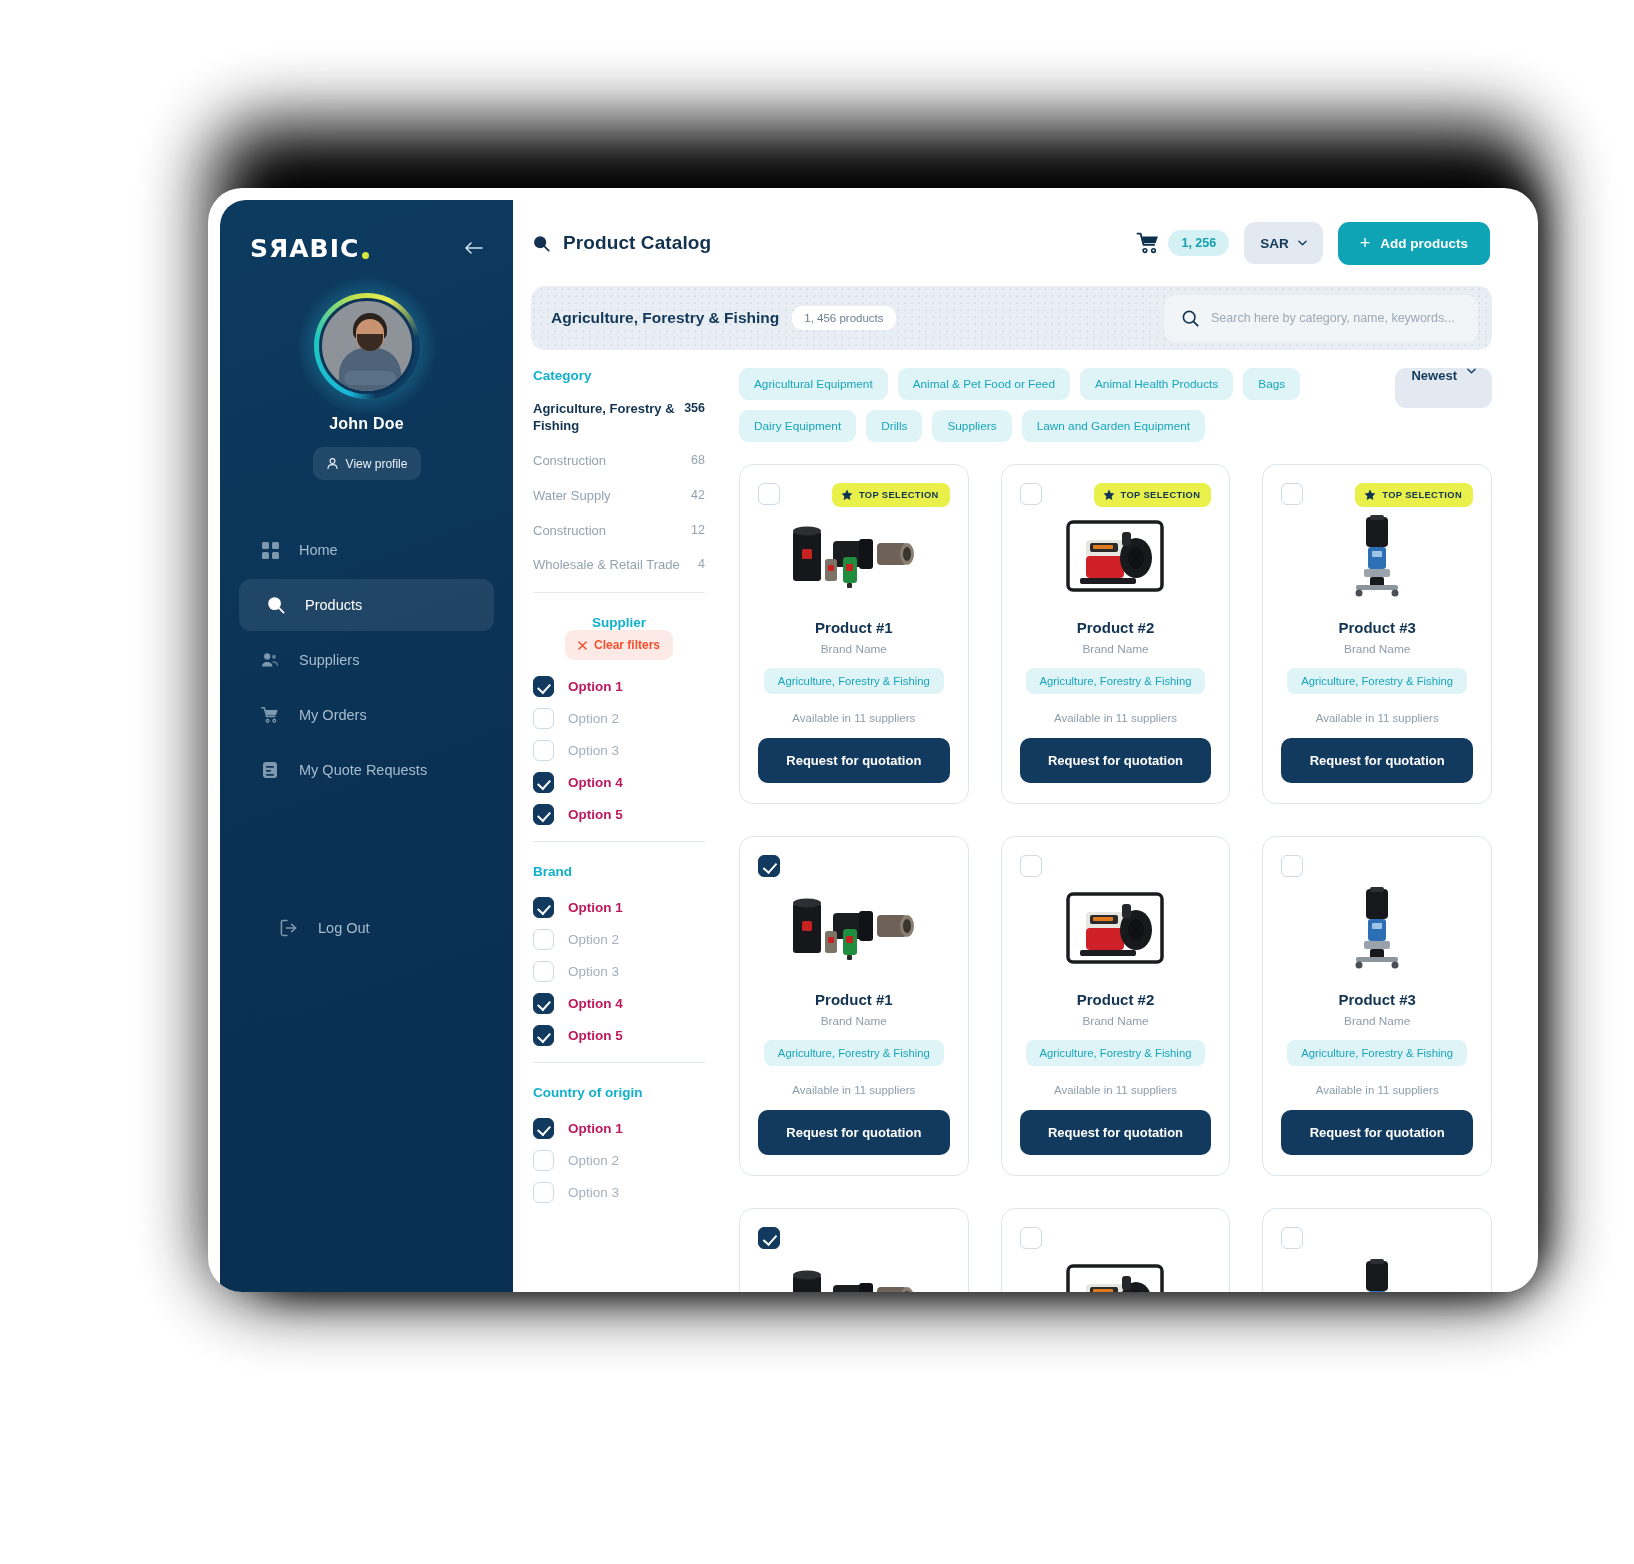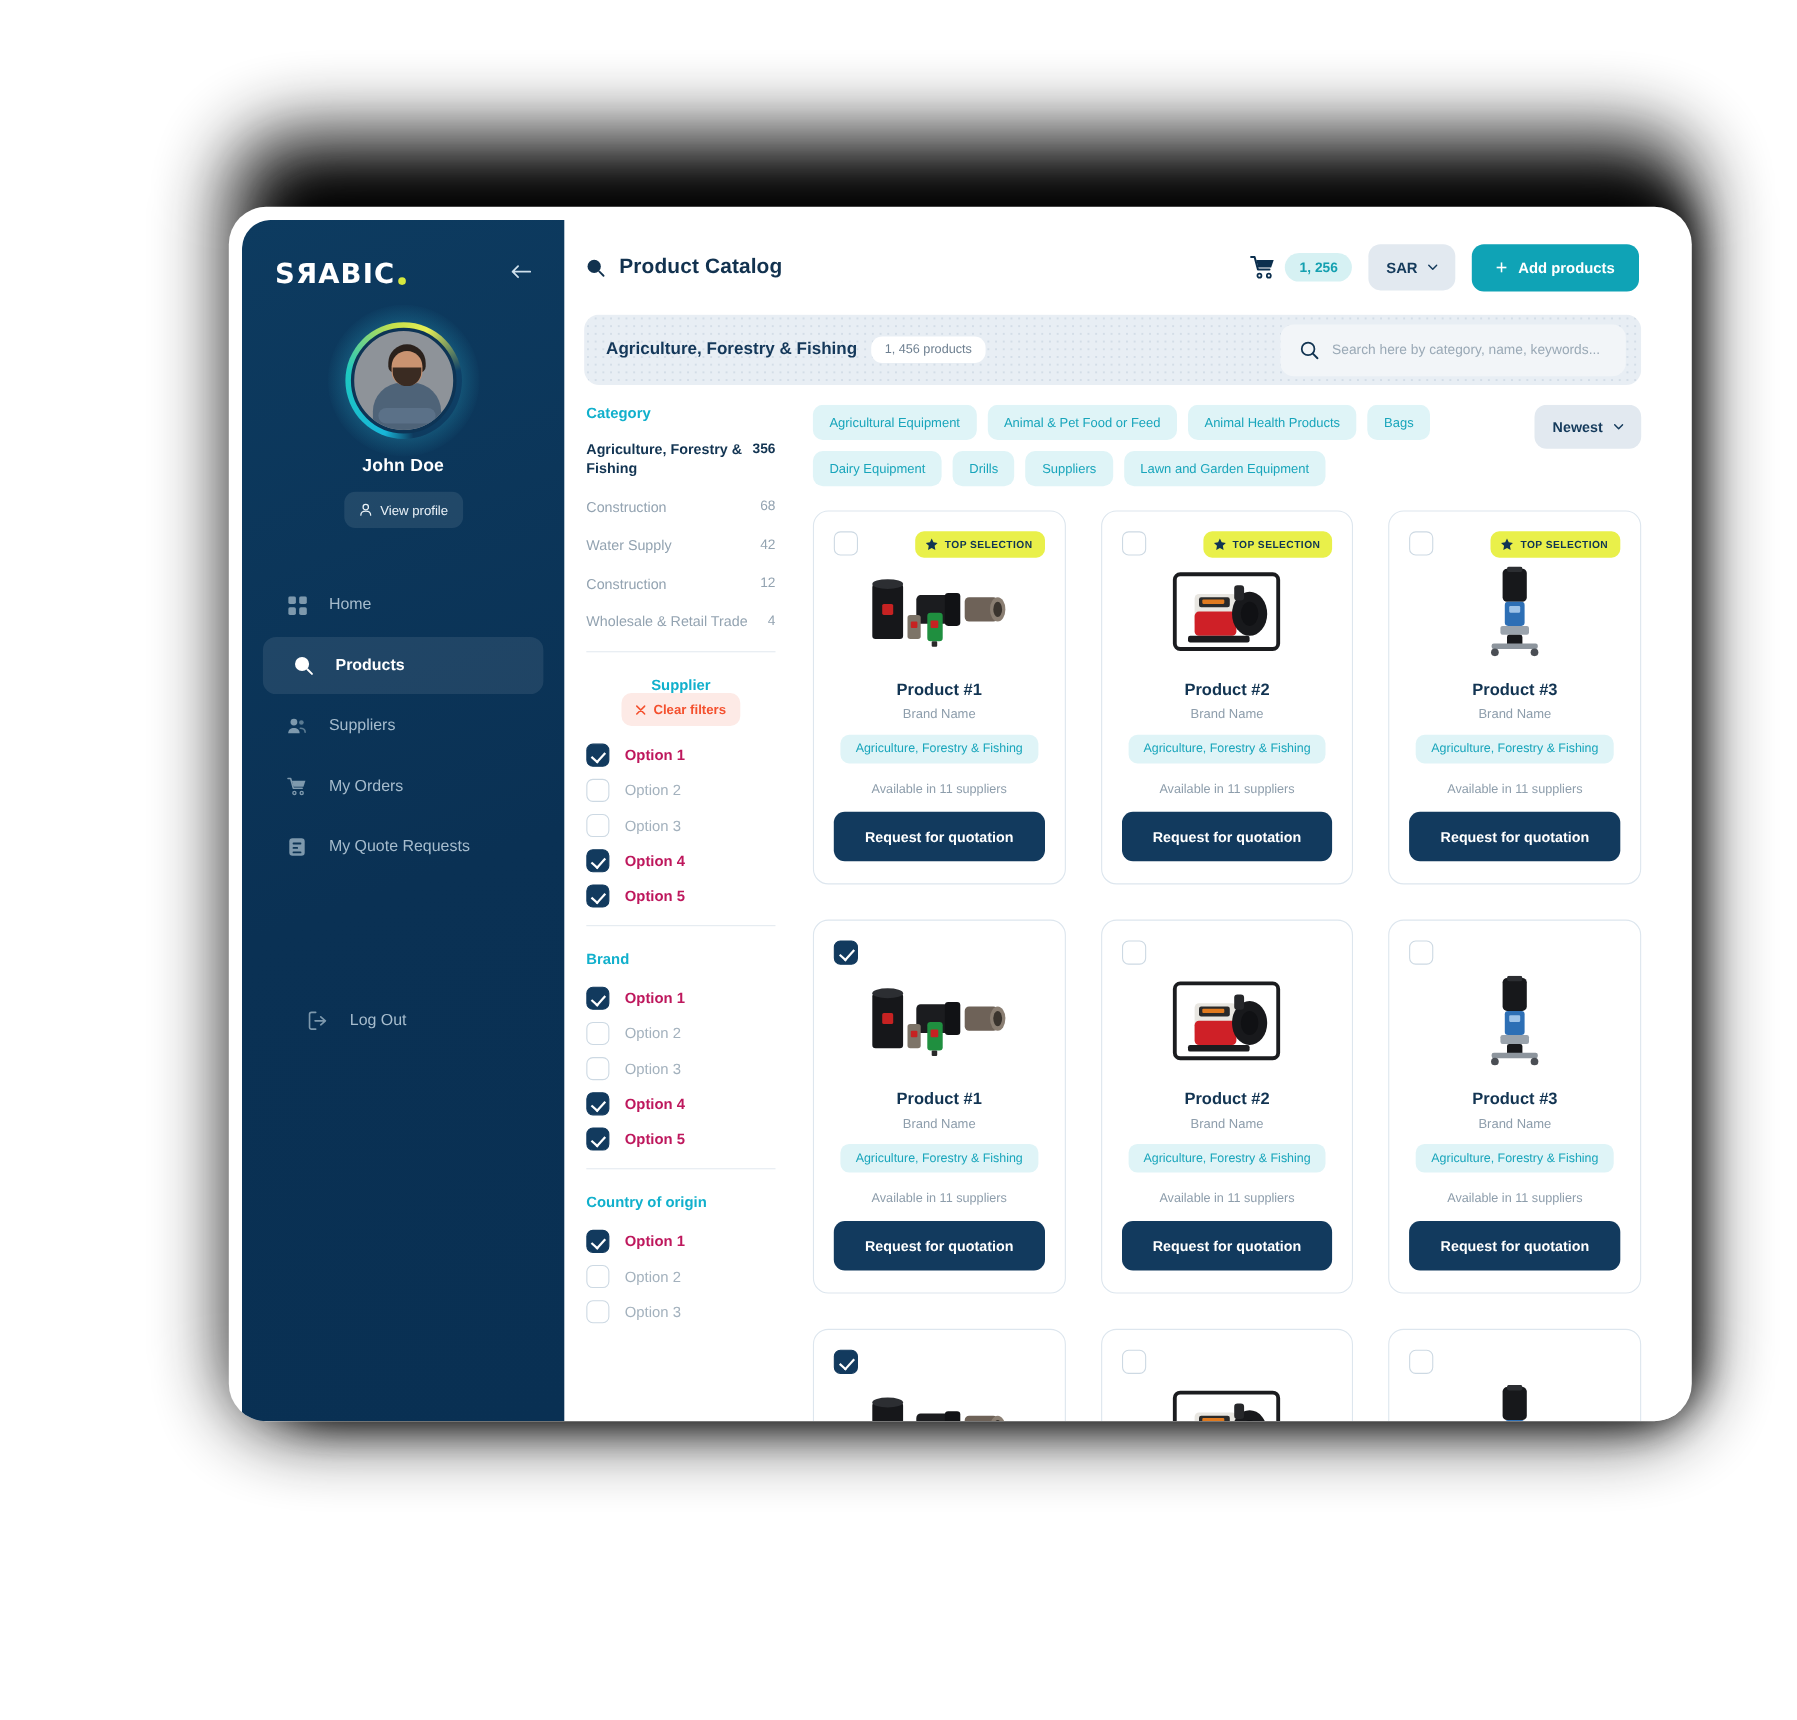--- a/index.html
+++ b/index.html
@@ -101,21 +101,21 @@
   }
   .vp-icon { width:13px; height:13px; }
 
   .nav { margin-top: 44px; padding: 0 19px; }
   .nav-item {
     display:flex; align-items:center; gap: 20px;
     height: 52px; padding: 0 22px; border-radius: 12px;
     color:#a6bccd; font-size:14.5px; margin-bottom: 3px;
     cursor:pointer;
   }
-  .nav-item.active { background: rgba(255,255,255,.085); color:#ffffff; font-weight:700;padding-left:28px;}
+  .nav-item.active { background: rgba(255,255,255,.085); color:#ffffff; font-weight:400;padding-left:28px;}
   .nav-icon { width:18px; height:18px; display:flex; align-items:center; justify-content:center; flex:0 0 18px;}
   .nav-logout { position:absolute; left:19px; top:658px; }
 
   
   .main {
     flex:1; height: 1092px; background:#ffffff;
     display:flex; flex-direction:column; overflow:hidden;
     border-radius: 0 24px 0 0;
   }
   .topbar {
@@ -205,21 +205,21 @@
   .grid-area { flex:1; padding: 0 34px 0 14px; overflow:hidden; }
   .chips-row { display:flex; align-items:flex-start; justify-content:space-between; gap:14px; }
   .chips { display:flex; flex-wrap:wrap; gap: 10px; flex:1; }
   .chip {
     background:#dff4f7; color:#18a5bb; font-size:11.8px;
     padding: 9px 15px; border-radius: 9px; cursor:pointer; white-space:nowrap;
   }
   .sortbtn {
     background:#e2e9f0; color:#143a5b; font-size:13px; font-weight:700;
     height: 40px; padding: 0 16px; border-radius: 11px;
-    display:flex; align-items:center; gap:10px; cursor:pointer; white-space:nowrap;
+    display:flex; align-items:flex-start; gap:10px; cursor:pointer; white-space:nowrap;
   }
 
   .grid { display:grid; grid-template-columns: repeat(3, 1fr); gap: 32px; margin-top: 22px; }
   .card {
     border:1px solid #dde6ee; border-radius: 14px; background:#fff;
     padding: 18px 18px 20px; position:relative; min-height: 316px;
     display:flex; flex-direction:column; align-items:center;
   }
   .card-top { width:100%; height: 26px; display:flex; align-items:flex-start; justify-content:space-between; }
   .card-cbox {

